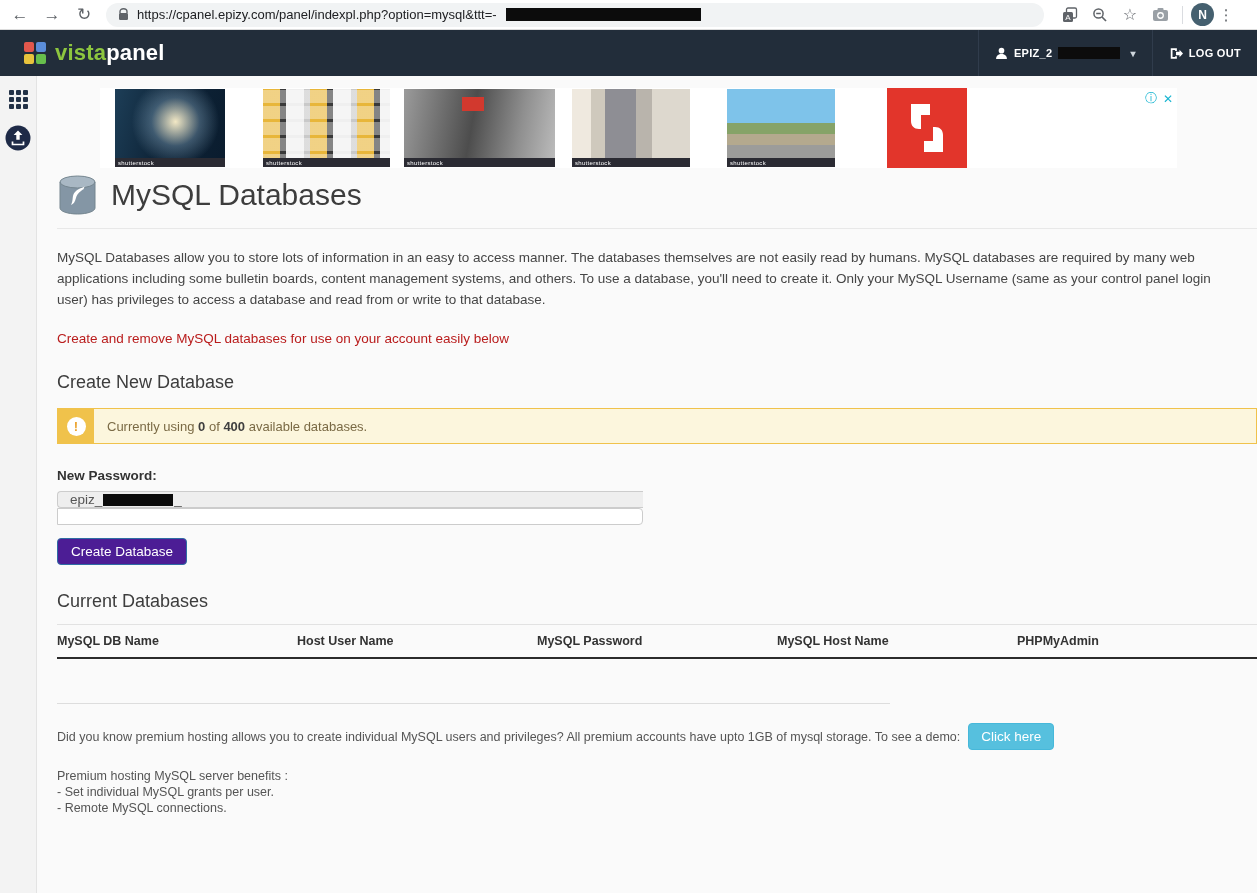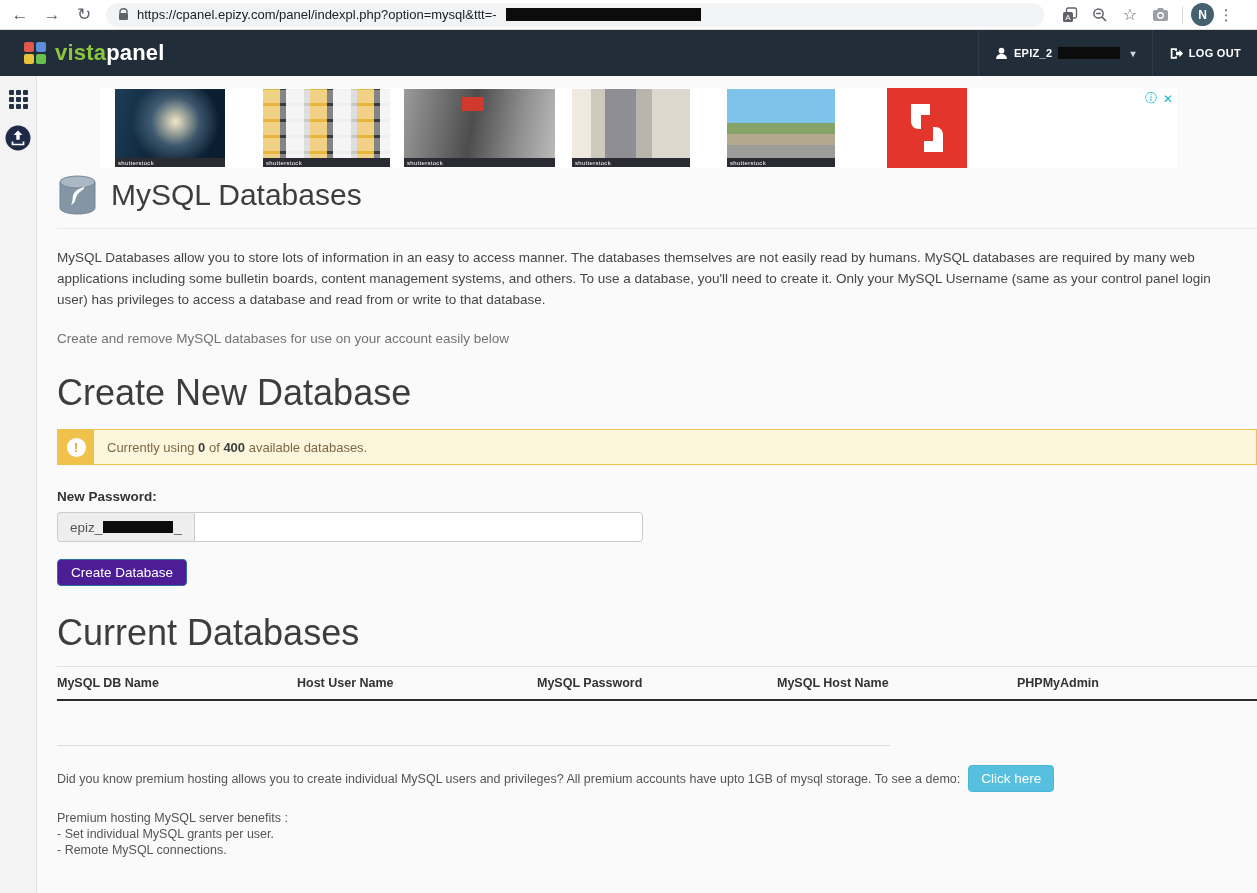--- a/index.html
+++ b/index.html
@@ -73,32 +73,32 @@
   .ss-logo { position:absolute; left:787px; top:0; width:80px; height:80px; background:#e2352b; cursor:pointer; }
   .ad-corner { position:absolute; right:4px; top:2px; display:flex; gap:6px; align-items:center;
     color:#19b5d1; font-size:12px; }
   .ad-corner span { cursor:pointer; }
   
   .page-head { display:flex; align-items:center; gap:13px; margin-top:6px;
     border-bottom:1px solid #e8e8e8; padding-bottom:12px; }
   .page-title { font-size:30px; font-weight:300; color:#3d3d3d; }
   
   .intro { margin-top:18px; width:1185px; font-size:13.5px; line-height:21px; color:#454545; }
-  .intro2 { margin-top:21px; font-size:13.5px; color:#737373; }
-  h2.section { font-size:36px; font-weight:300; color:#3d3d3d; margin:26px 0 0 0; }
+  .intro2 { margin-top:21px; font-size:13.5px; color:#b91c1c; }
+  h2.section { font-size:18px; font-weight:300; color:#3d3d3d; margin:26px 0 0 0; }
   
   .alert { margin-top:15px; display:flex; border:1px solid #f0c24b; background:#fcf6dd; height:36px; }
   .alert-icon-box { width:36px; background:#f0c24b; display:flex; align-items:center; justify-content:center; flex:0 0 auto; }
   .alert-circle { width:19px; height:19px; border-radius:50%; background:#fff; color:#eca42f;
     font-weight:bold; font-size:13px; display:flex; align-items:center; justify-content:center; }
   .alert-text { display:flex; align-items:center; padding-left:13px; font-size:13px; color:#7a6a45; white-space:pre-wrap;justify-content:space-between; }
   .alert-text b { color:#3f3f3f; }
   
   .field-label { margin-top:24px; font-size:13.5px; font-weight:bold; color:#333; }
-  .input-group { margin-top:8px; display:flex; width:586px; height:30px; }
+  .input-group { margin-top:8px; display:flex; width:586px; height:30px;flex-direction:column; }
   .addon { background:#eee; border:1px solid #ccc; border-right:none; border-radius:4px 0 0 4px;
     padding:0 12px; display:flex; align-items:center; font-size:13.5px; color:#555; gap:1px; flex:0 0 auto; }
   .r-db { width:70px; height:12px; }
   .input-group input { flex:1; border:1px solid #ccc; border-radius:0 4px 4px 0; background:#fff;
     font-size:13.5px; padding:0 8px; outline:none; }
   .btn-primary { margin-top:17px; display:inline-block; background:#4c1d95; border:1px solid #2e6da4;
     color:#fff; font-size:13.5px; padding:5px 13px; border-radius:4px; cursor:pointer;
     font-family:"Liberation Sans", sans-serif; }
   
   table.db { margin-top:12px; width:100%; border-collapse:collapse; table-layout:fixed; }

